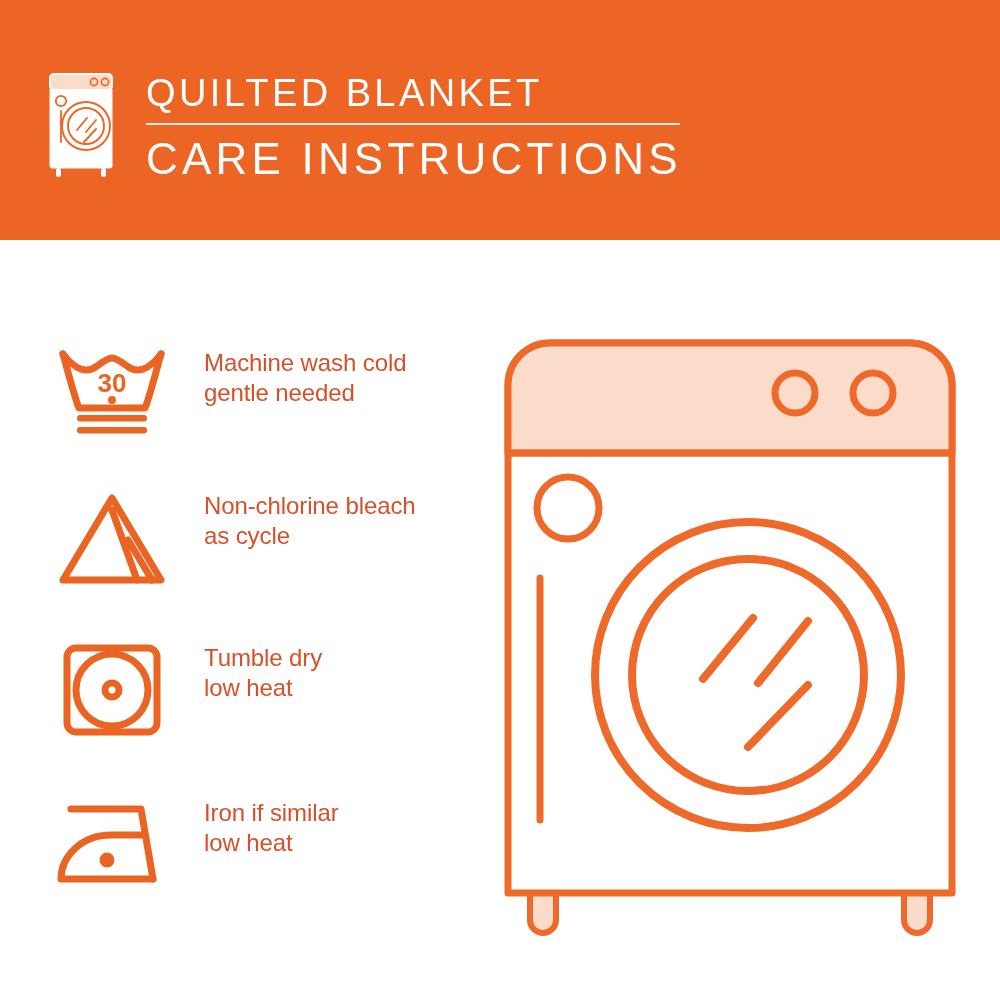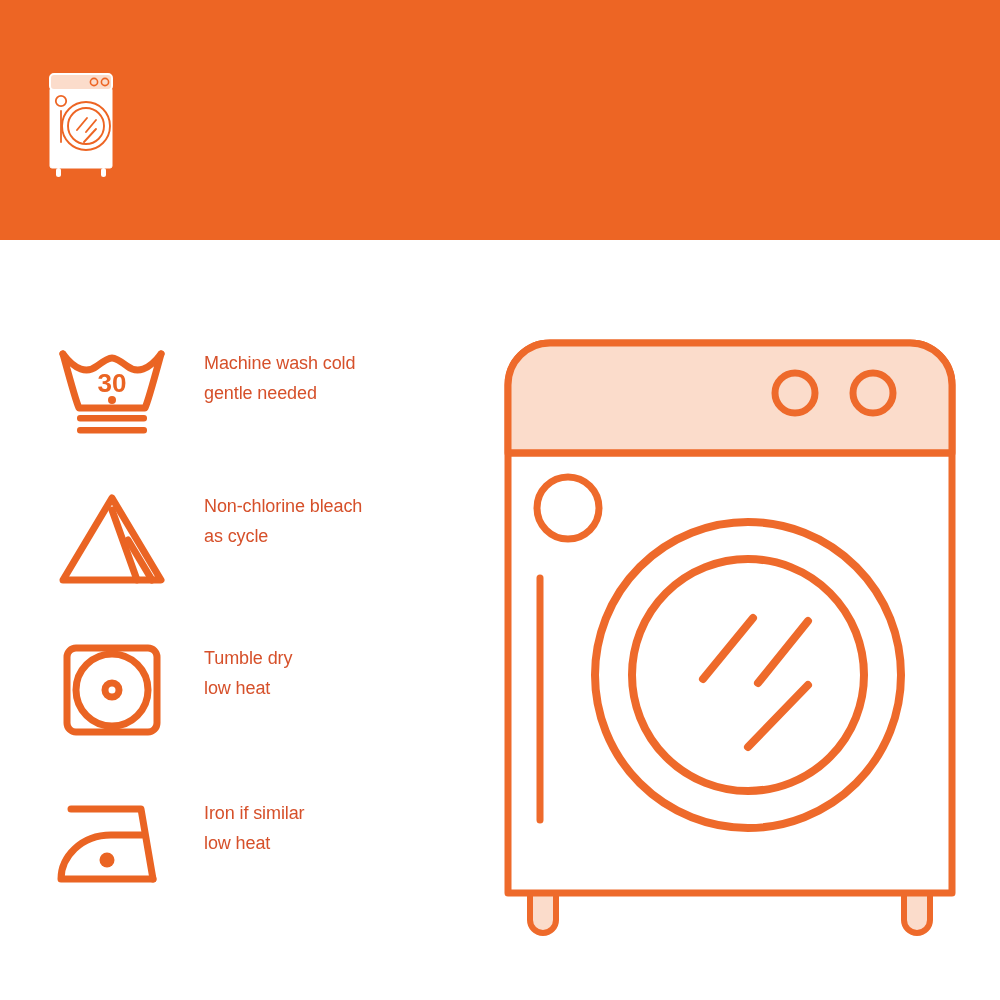--- a/index.html
+++ b/index.html
@@ -106,21 +106,21 @@
     align-items: center;
     justify-content: center;
   }
 
   .care-text {
     position: absolute;
     left: 203px;
     top: 8px;
     width: 290px;
     color: #D6502A;
-    font-size: 18px;
+    font-size: 24px;
     line-height: 30px;
     font-weight: 400;
     font-family: "Liberation Sans", sans-serif;
     letter-spacing: -0.1px;
   }
   .care-text .ln { display: block; }
 
   
   #machine-illustration {
     position: absolute;
@@ -153,20 +153,25 @@
         <circle cx="42" cy="60" r="18" fill="none" stroke="#ED6524" stroke-width="1.9"></circle>
         <line x1="33" y1="64" x2="43" y2="52" stroke="#ED6524" stroke-width="1.9" stroke-linecap="round"></line>
         <line x1="42" y1="66" x2="52" y2="54" stroke="#ED6524" stroke-width="1.9" stroke-linecap="round"></line>
         <line x1="40" y1="76" x2="52" y2="63" stroke="#ED6524" stroke-width="1.9" stroke-linecap="round"></line>
 
         <rect x="12" y="102" width="5" height="9" rx="2.5" fill="#ffffff"></rect>
         <rect x="57" y="102" width="5" height="9" rx="2.5" fill="#ffffff"></rect>
       </svg>
     </div>
 
+    <div id="header-text-block">
+      <div id="title-line1">QUILTED BLANKET</div>
+      <div id="title-divider"></div>
+      <div id="title-line2">CARE INSTRUCTIONS</div>
+    </div>
   </div>
 
   <div id="care-list">
 
     <div class="care-item" data-index="0">
       <div class="care-icon-wrap">
         <svg width="126" height="110" viewBox="0 0 126 110" xmlns="http://www.w3.org/2000/svg">
 
           <path d="M12 16 C12 13 16 11 18 14 L35 62 L91 62 L108 14 C110 11 114 13 114 16
                    L114 16 L98 66 L28 66 Z" fill="none" stroke="#EA6423" stroke-width="0"></path>

